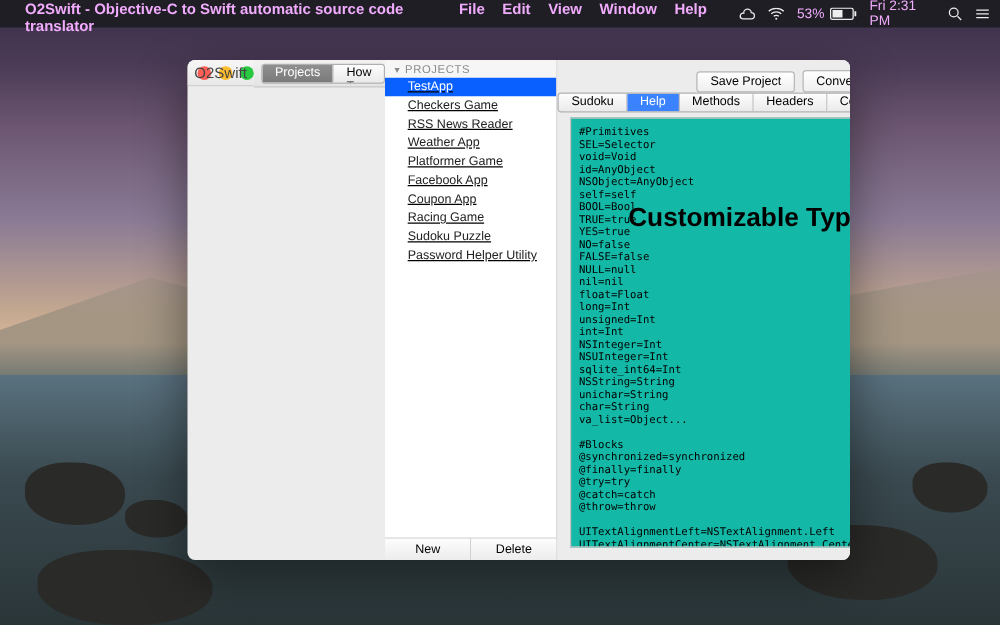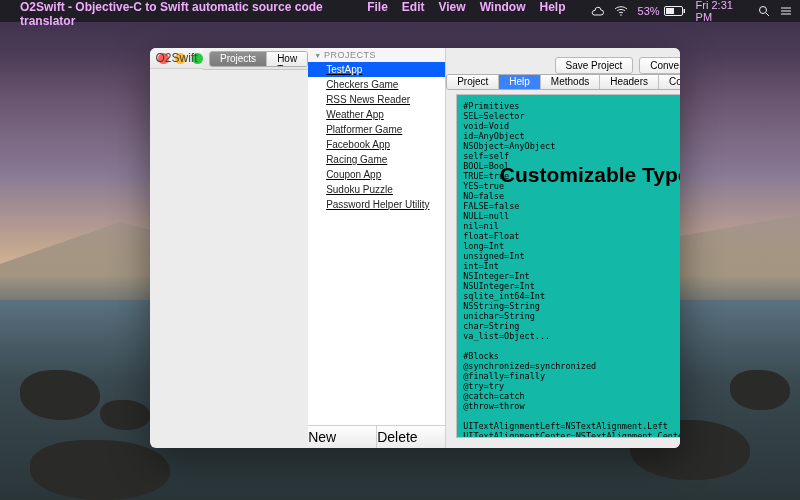--- a/index.html
+++ b/index.html
@@ -68,21 +68,21 @@
 .seg .sb.active { background: linear-gradient(#8f8f8f,#7a7a7a); color: #fff; }
 
 .content { flex: 1; display: flex; min-height: 0; }
 .sidebar { width: 138px; background: #fff; border-right: 1px solid #d0d0d0; display: flex; flex-direction: column; }
 .section-head { padding: 2px 6px; font-size: 9px; color: #8a8a8a; letter-spacing: 0.5px; background: #f6f6f6; }
 .section-head::before { content: "▼ "; font-size: 7px; }
 .projects-list { flex: 1; overflow: auto; text-decoration: underline; }
 .proj-item { padding: 1px 6px 1px 18px; font-size: 10px; color: #222; cursor: default; line-height: 13px; }
 .proj-item.selected { background: #0a60ff; color: #fff; }
 .sidebar-footer { display: flex; border-top: 1px solid #d0d0d0; }
-.sbtn { flex: 1; text-align: left; padding: 3px 0; font-size: 14px; background: linear-gradient(#fdfdfd,#ececec); border-right: 1px solid #d0d0d0; cursor: default; }
+.sbtn { flex: 1; text-align: center; padding: 3px 0; font-size: 10px; background: linear-gradient(#fdfdfd,#ececec); border-right: 1px solid #d0d0d0; cursor: default; }
 .sbtn:last-child { border-right: none; }
 
 .main { flex: 1; display: flex; flex-direction: column; background: #ececec; }
 .main-top { height: 26px; display: flex; justify-content: flex-end; align-items: flex-end; padding-right: 10px; gap: 6px; }
 .macbtn { padding: 2px 10px; font-size: 10px; background: linear-gradient(#fff,#efefef); border: 1px solid #b8b8b8; border-radius: 3px; cursor: default; }
 
 .tabs-row { display: flex; justify-content: center; padding-bottom: 4px; }
 .tabs { display: flex; height: 16px; border: 1px solid #b0b0b0; border-radius: 3px; overflow: hidden; }
 .tab { padding: 1px 10px; font-size: 10px; background: linear-gradient(#fdfdfd,#eaeaea); border-right: 1px solid #c0c0c0; cursor: default; }
 .tab:last-child { border-right: none; }
@@ -175,39 +175,39 @@
   <div class="content">
     <div class="sidebar">
       <div class="section-head">PROJECTS</div>
       <div class="projects-list">
         <div class="proj-item selected">TestApp</div>
         <div class="proj-item">Checkers Game</div>
         <div class="proj-item">RSS News Reader</div>
         <div class="proj-item">Weather App</div>
         <div class="proj-item">Platformer Game</div>
         <div class="proj-item">Facebook App</div>
+        <div class="proj-item">Coupon App</div>
         <div class="proj-item">Racing Game</div>
-        <div class="proj-item">Coupon App</div>
         <div class="proj-item">Sudoku Puzzle</div>
         <div class="proj-item">Password Helper Utility</div>
       </div>
       <div class="sidebar-footer">
         <div class="sbtn">New</div>
         <div class="sbtn">Delete</div>
       </div>
     </div>
 
     <div class="main">
       <div class="main-top">
         <div class="macbtn">Save Project</div>
         <div class="macbtn">Convert ▶</div>
       </div>
       <div class="tabs-row">
         <div class="tabs">
-          <div class="tab">Project</div>
+          <div class="tab">Sudoku</div>
           <div class="tab active">Help</div>
           <div class="tab">Methods</div>
           <div class="tab">Headers</div>
           <div class="tab">Console</div>
         </div>
       </div>
       <div class="editor-wrap">
         <div class="editor">#Primitives
 SEL=Selector
 void=Void

